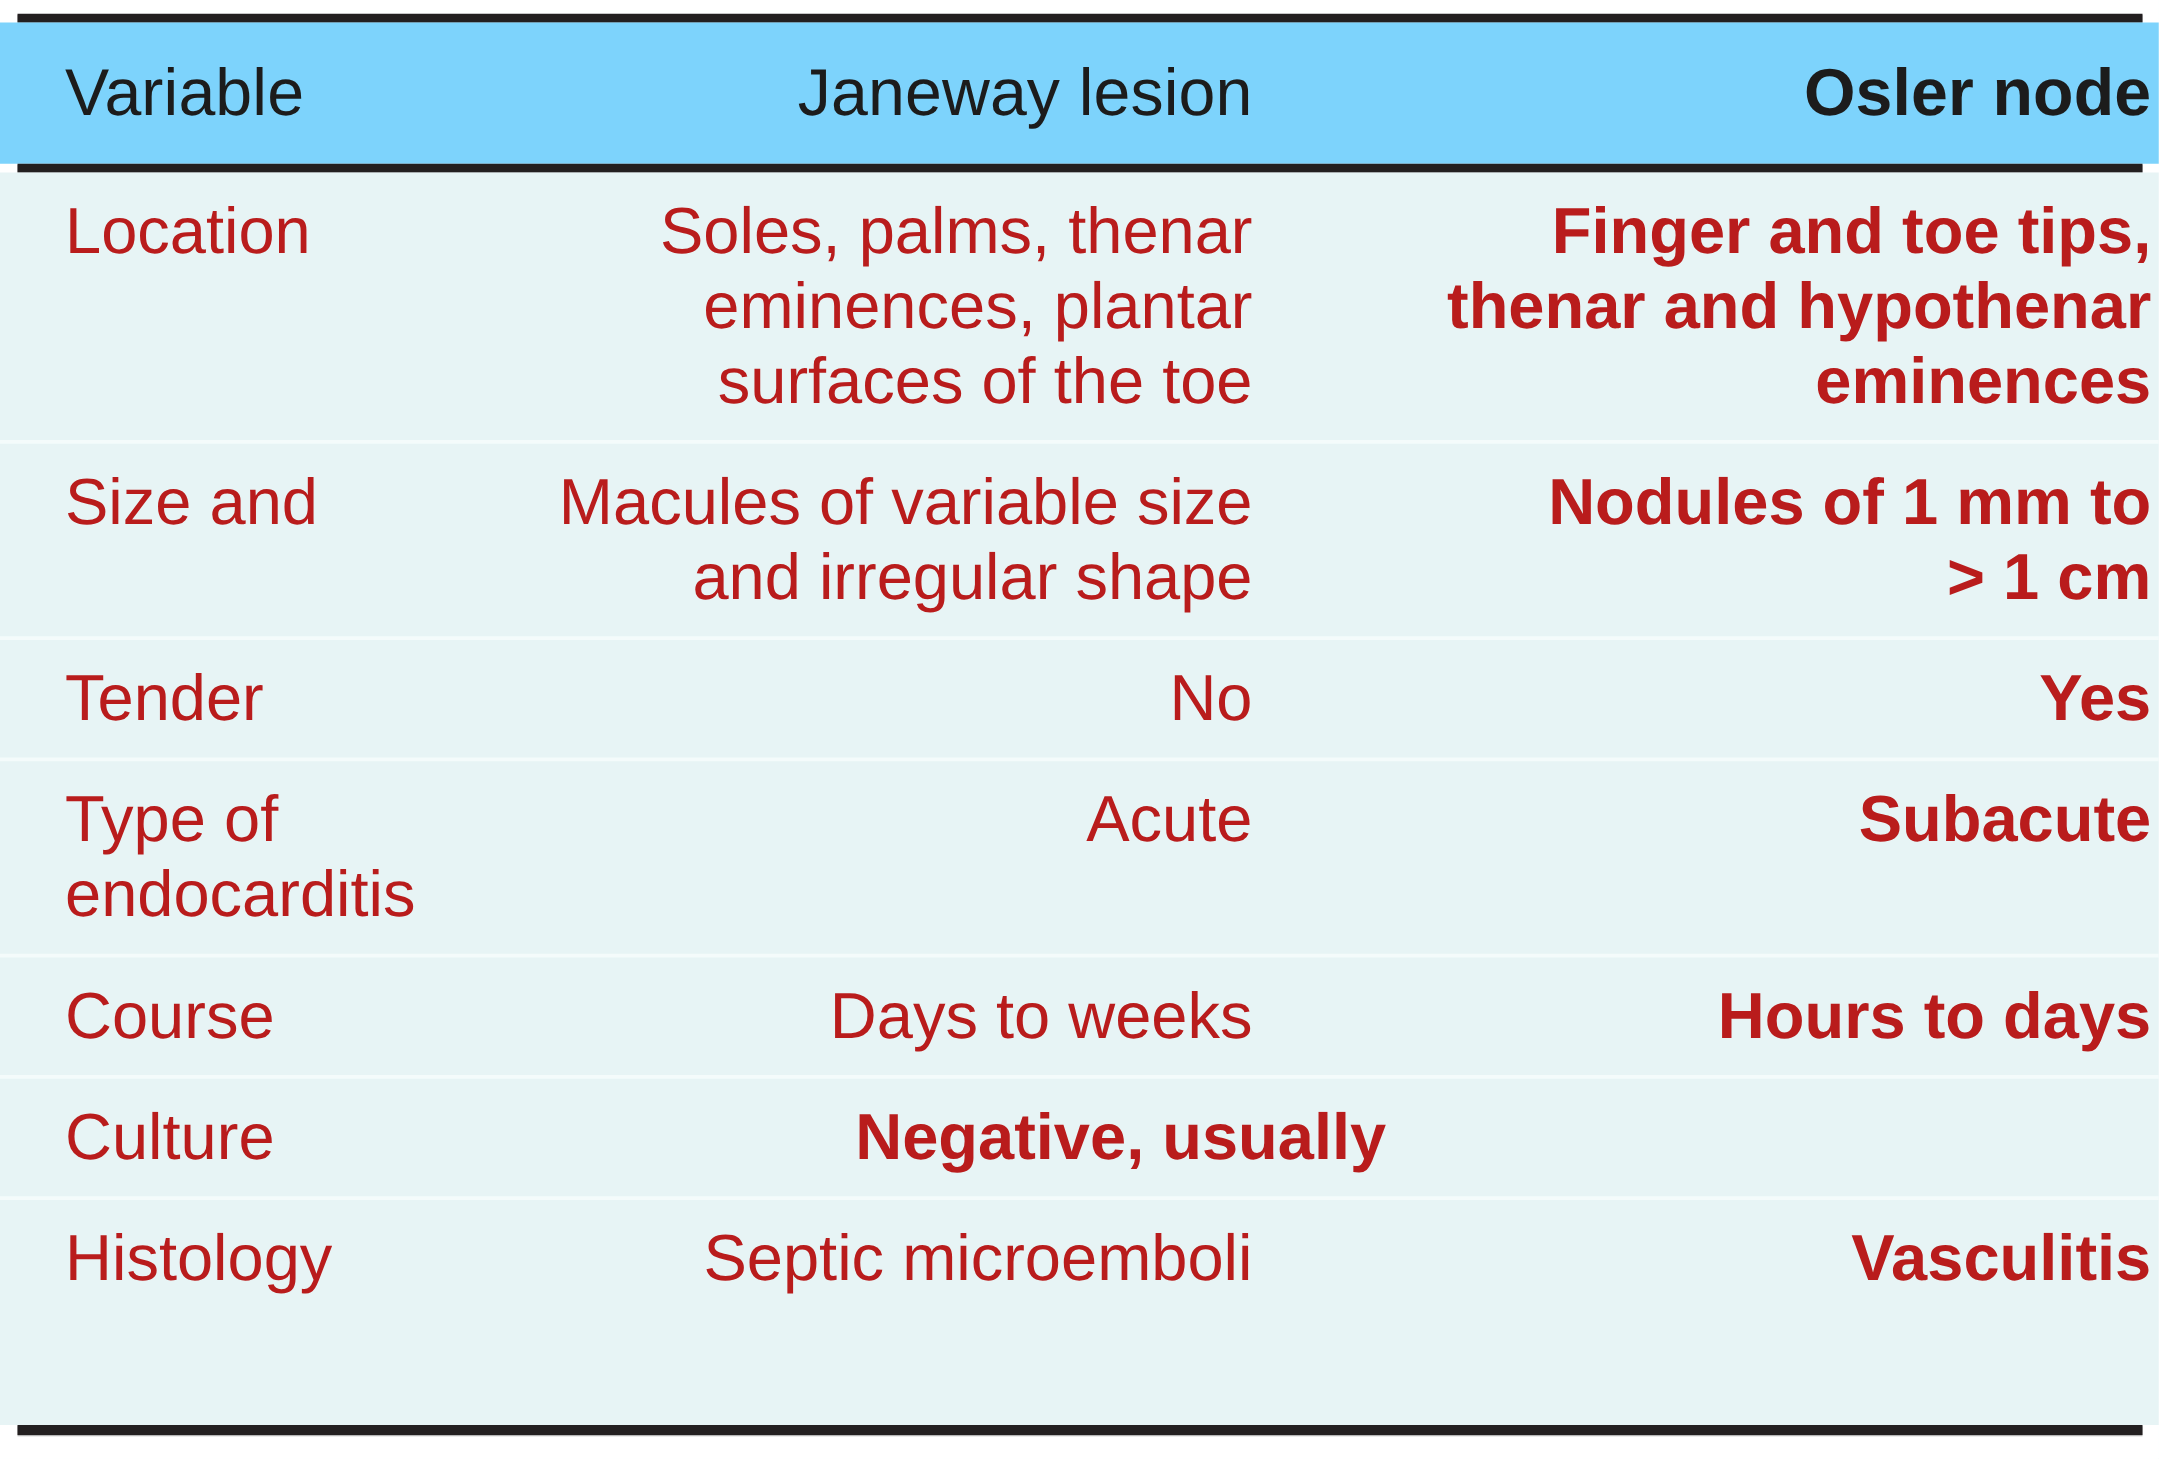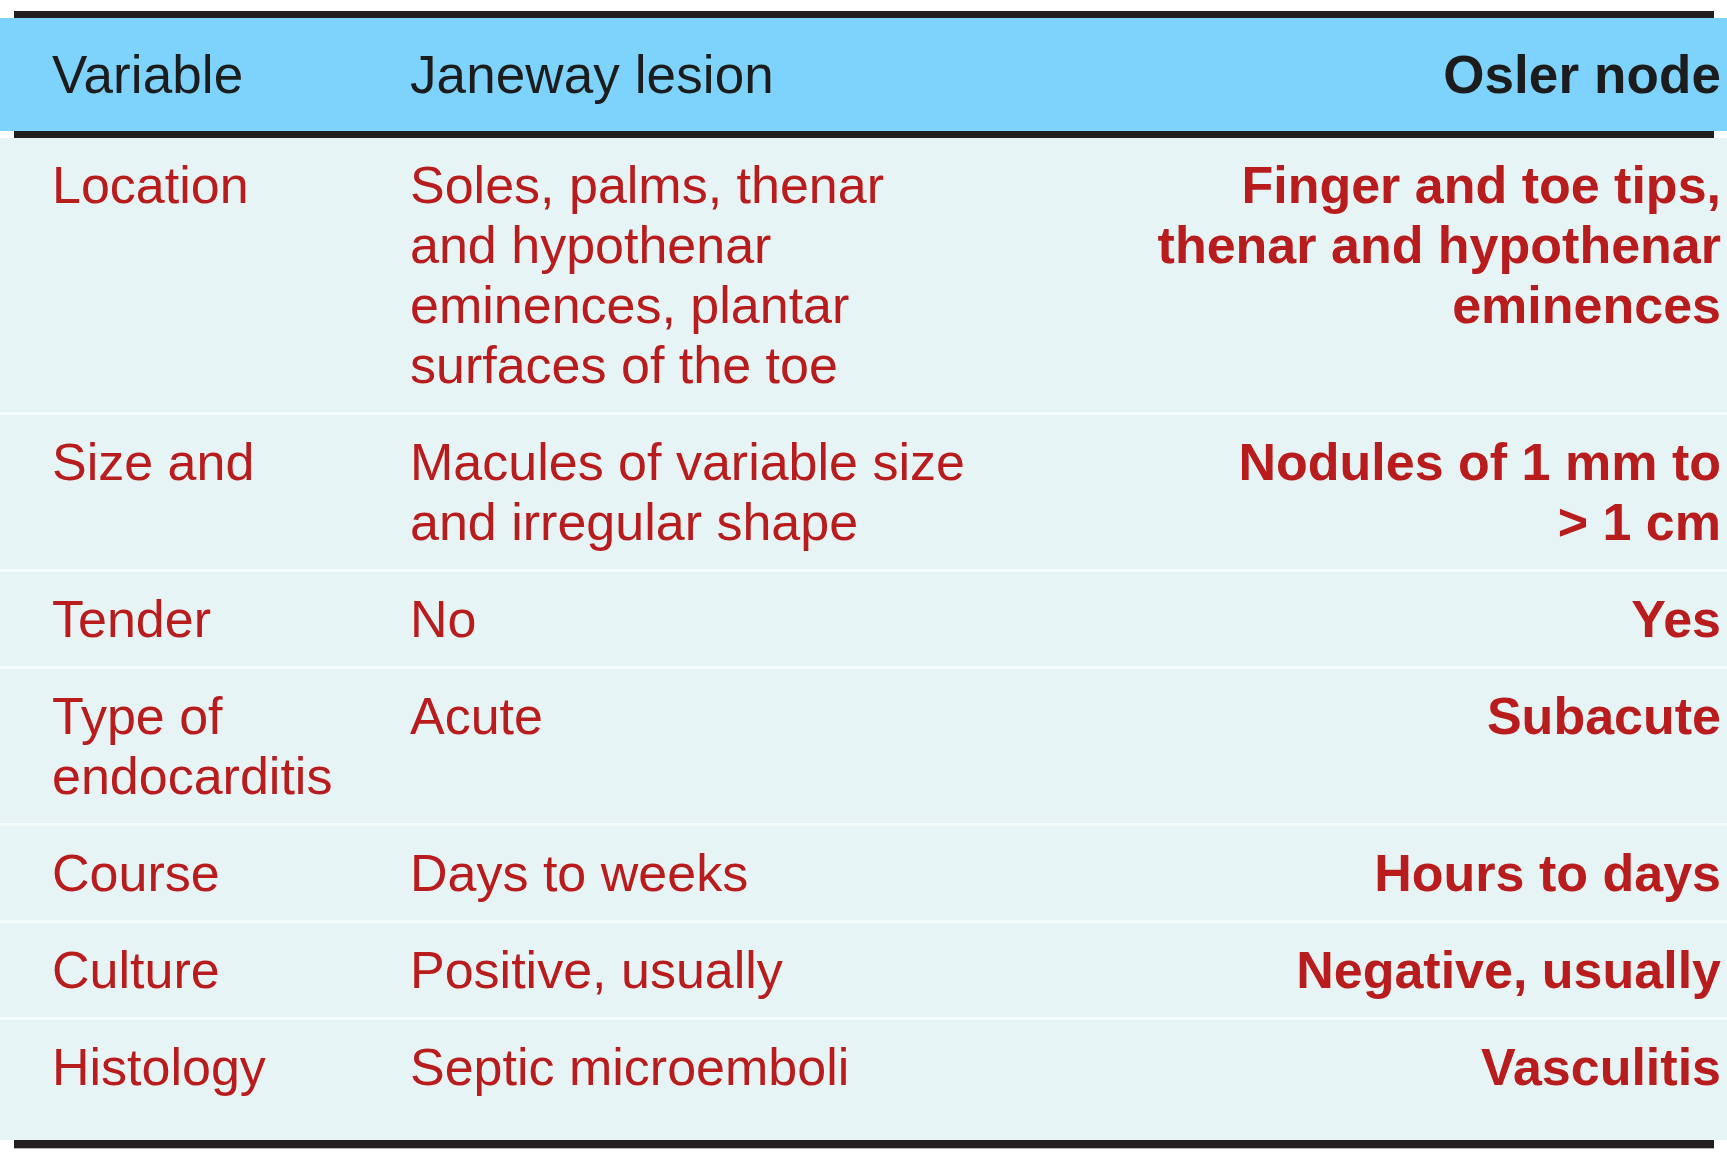--- a/index.html
+++ b/index.html
@@ -69,21 +69,21 @@
     width: 400px;
     box-sizing: border-box;
     padding-left: 52px;
     padding-right: 6px;
     text-align: left;
   }
   .c2 {
     width: 612px;
     box-sizing: border-box;
     padding: 0 10px;
-    text-align: left;
+    text-align: right;
   }
   .c3 {
     width: 715px;
     box-sizing: border-box;
     padding: 0 6px;
     text-align: right;
     font-weight: bold;
   }
 
   .thead .c1,
@@ -133,21 +133,20 @@
   <div class="rule rule-header"></div>
 
   <div class="tbody">
 
     <div class="row row-location">
       <div class="c1">
         <span class="cellline">Location</span>
       </div>
       <div class="c2">
         <span class="cellline">Soles, palms, thenar</span>
-        <span class="cellline">and hypothenar</span>
         <span class="cellline">eminences, plantar</span>
         <span class="cellline">surfaces of the toe</span>
       </div>
       <div class="c3">
         <span class="cellline">Finger and toe tips,</span>
         <span class="cellline">thenar and hypothenar</span>
         <span class="cellline">eminences</span>
       </div>
     </div>
 
@@ -199,23 +198,20 @@
       </div>
       <div class="c3">
         <span class="cellline">Hours to days</span>
       </div>
     </div>
 
     <div class="row row-culture">
       <div class="c1">
         <span class="cellline">Culture</span>
       </div>
-      <div class="c2">
-        <span class="cellline">Positive, usually</span>
-      </div>
       <div class="c3">
         <span class="cellline">Negative, usually</span>
       </div>
     </div>
 
     <div class="row row-histology">
       <div class="c1">
         <span class="cellline">Histology</span>
       </div>
       <div class="c2">

